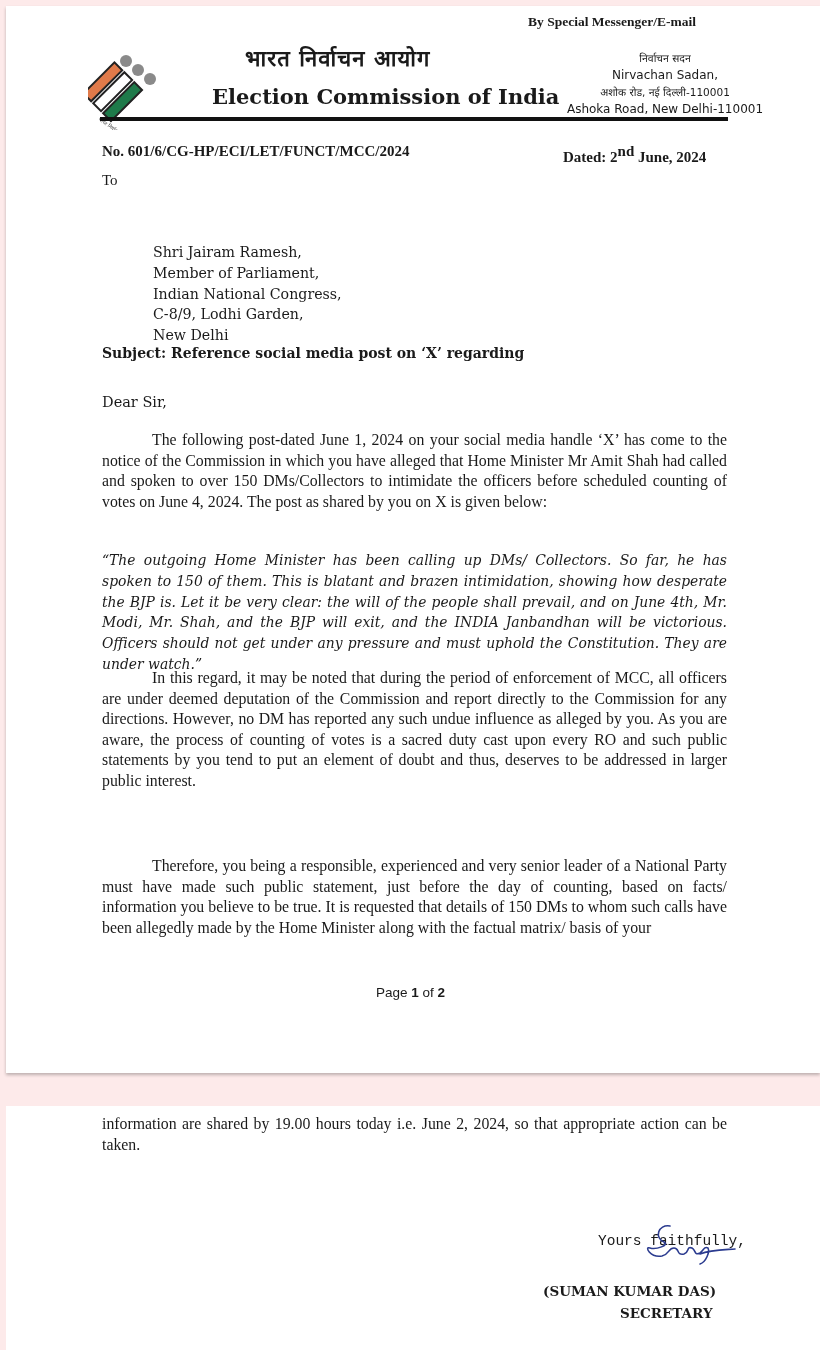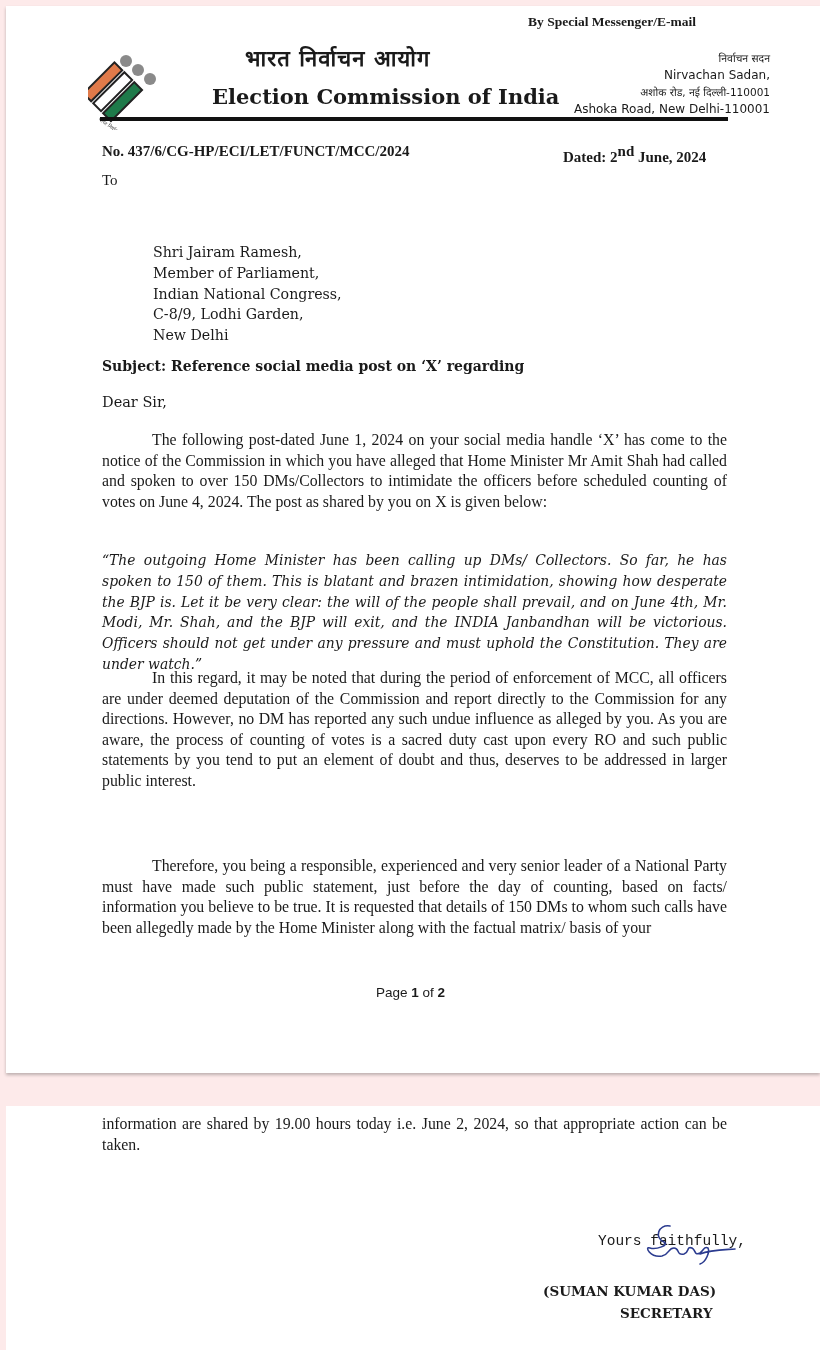--- a/index.html
+++ b/index.html
@@ -19,31 +19,31 @@
   .page1 { top: 6px; height: 1067px; box-shadow: 0 2px 3px rgba(0,0,0,0.25); }
   .page2 { top: 1106px; height: 244px; }
 
   .abs { position: absolute; }
 
   
   .messenger { top: 14px; left: 528px; font-family: "Liberation Serif", serif; font-weight: bold; font-size: 13.5px; text-align: center; }
   .logo { top: 52px; left: 88px; width: 80px; height: 78px; }
   .title-hi { top: 42px; left: 245px; font-family: "DejaVu Sans", sans-serif; font-weight: bold; font-size: 22px; letter-spacing: 1px; }
   .title-en { top: 84px; left: 212px; font-family: "DejaVu Serif", serif; font-weight: bold; font-size: 21px; }
-  .addr { top: 50px; left: 560px; width: 210px; text-align: right; font-family: "DejaVu Sans", sans-serif; font-size: 12px; line-height: 17px; }
+  .addr { top: 50px; left: 560px; width: 210px; text-align: center; font-family: "DejaVu Sans", sans-serif; font-size: 12px; line-height: 17px; }
   .addr .hi { font-size: 10.5px; }
   .header-rule { top: 117px; left: 100px; width: 628px; height: 4px; background: #111; }
 
   .ref { top: 143px; left: 102px; font-family: "Liberation Serif", serif; font-weight: bold; font-size: 15px; }
   .dated { top: 143px; left: 563px; font-family: "Liberation Serif", serif; font-weight: bold; font-size: 15px; }
   .dated sup { font-size: 15px; }
   .to { top: 172px; left: 102px; font-family: "Liberation Serif", serif; font-size: 15px; }
 
   .addressee { top: 222px; left: 153px; font-family: "DejaVu Serif", serif; font-size: 14.2px; line-height: 20.8px; margin-top: 20px; }
-  .subject { top: 345px; left: 102px; font-family: "DejaVu Serif", serif; font-weight: bold; font-size: 14px; margin-top: 13px; }
+  .subject { top: 345px; left: 102px; font-family: "DejaVu Serif", serif; font-weight: bold; font-size: 14px; }
   .salutation { top: 394px; left: 102px; font-family: "DejaVu Serif", serif; font-size: 14.5px; }
 
   .para {
     left: 102px; width: 625px;
     font-family: "Liberation Serif", serif; font-size: 15.8px; line-height: 20.5px;
     text-align: justify; text-indent: 50px; margin: 0;
   }
   .p1 { top: 430px; }
   .quote {
     top: 550px; left: 102px; width: 625px;
@@ -88,21 +88,21 @@
 
 <div class="abs addr">
   <div class="hi">निर्वाचन सदन</div>
   <div>Nirvachan Sadan,</div>
   <div class="hi">अशोक रोड, नई दिल्ली-110001</div>
   <div>Ashoka Road, New Delhi-110001</div>
 </div>
 
 <div class="abs header-rule"></div>
 
-<div class="abs ref">No. 437/6/CG-HP/ECI/LET/FUNCT/MCC/2024</div>
+<div class="abs ref">No. 601/6/CG-HP/ECI/LET/FUNCT/MCC/2024</div>
 <div class="abs dated"><span>Dated: 2</span><sup>nd</sup><span> June, 2024</span></div>
 
 <div class="abs to">To</div>
 
 <div class="abs addressee">
   <div>Shri Jairam Ramesh,</div>
   <div>Member of Parliament,</div>
   <div>Indian National Congress,</div>
   <div>C-8/9, Lodhi Garden,</div>
   <div>New Delhi</div>

